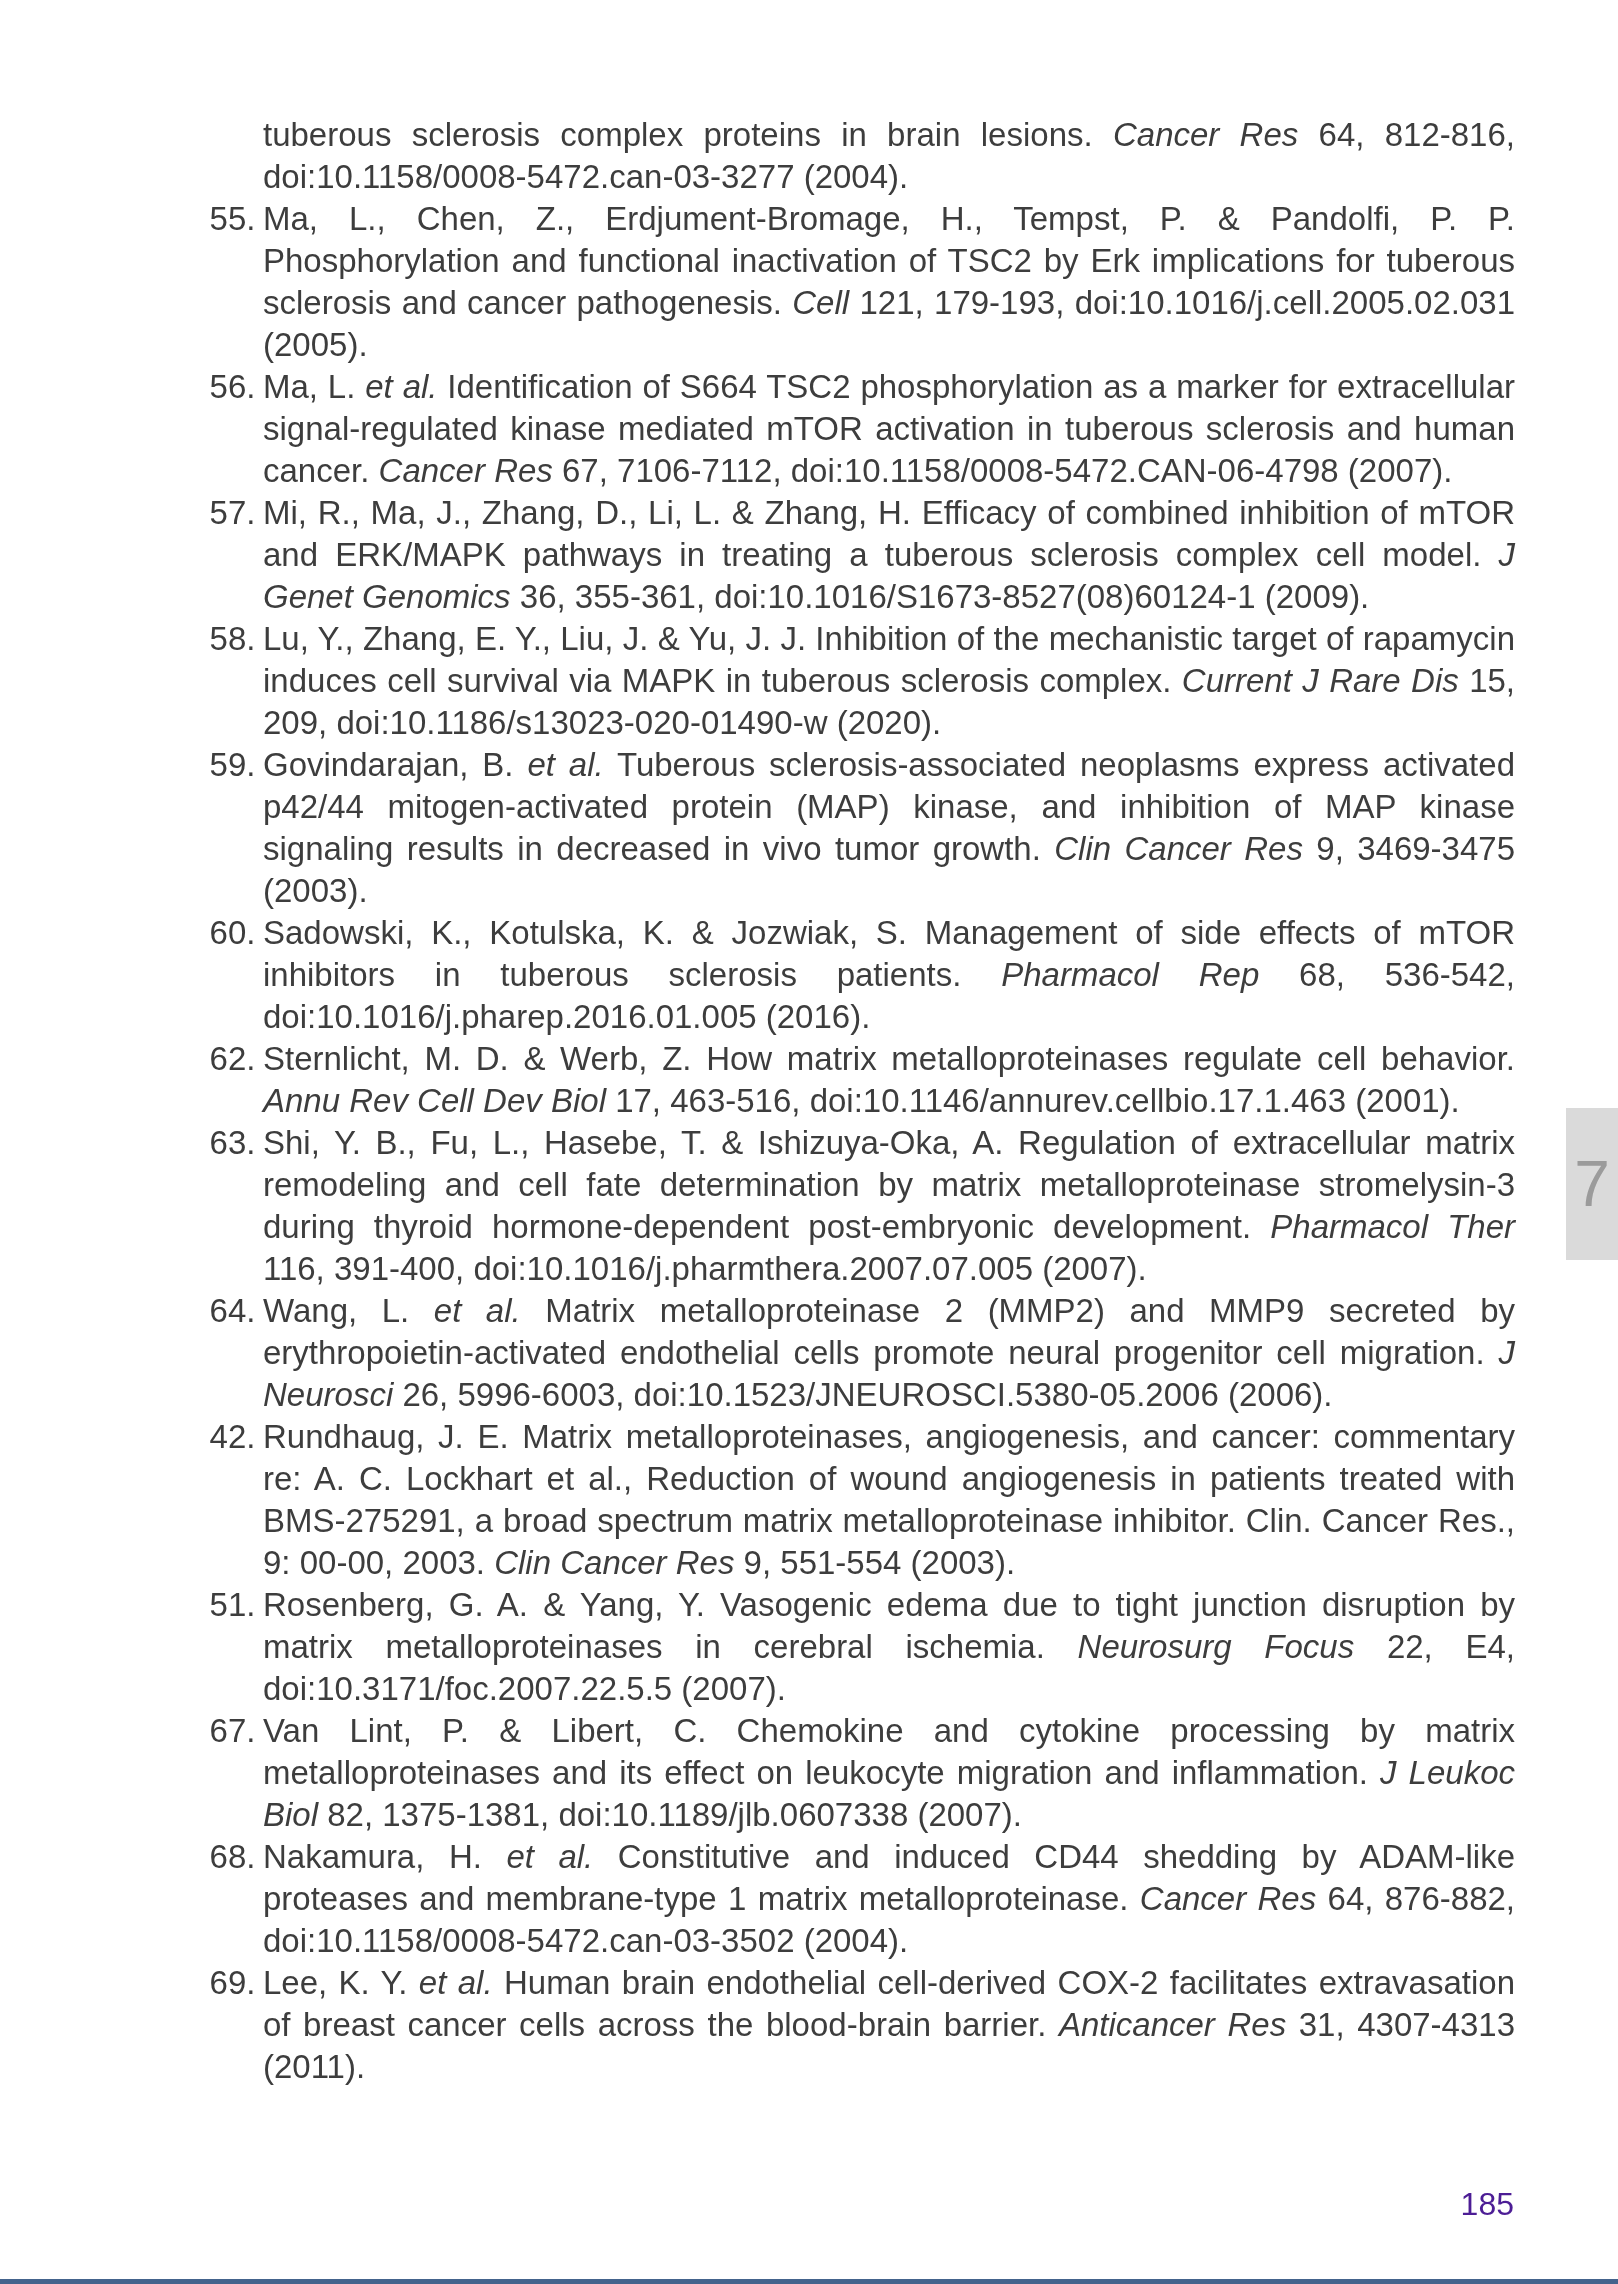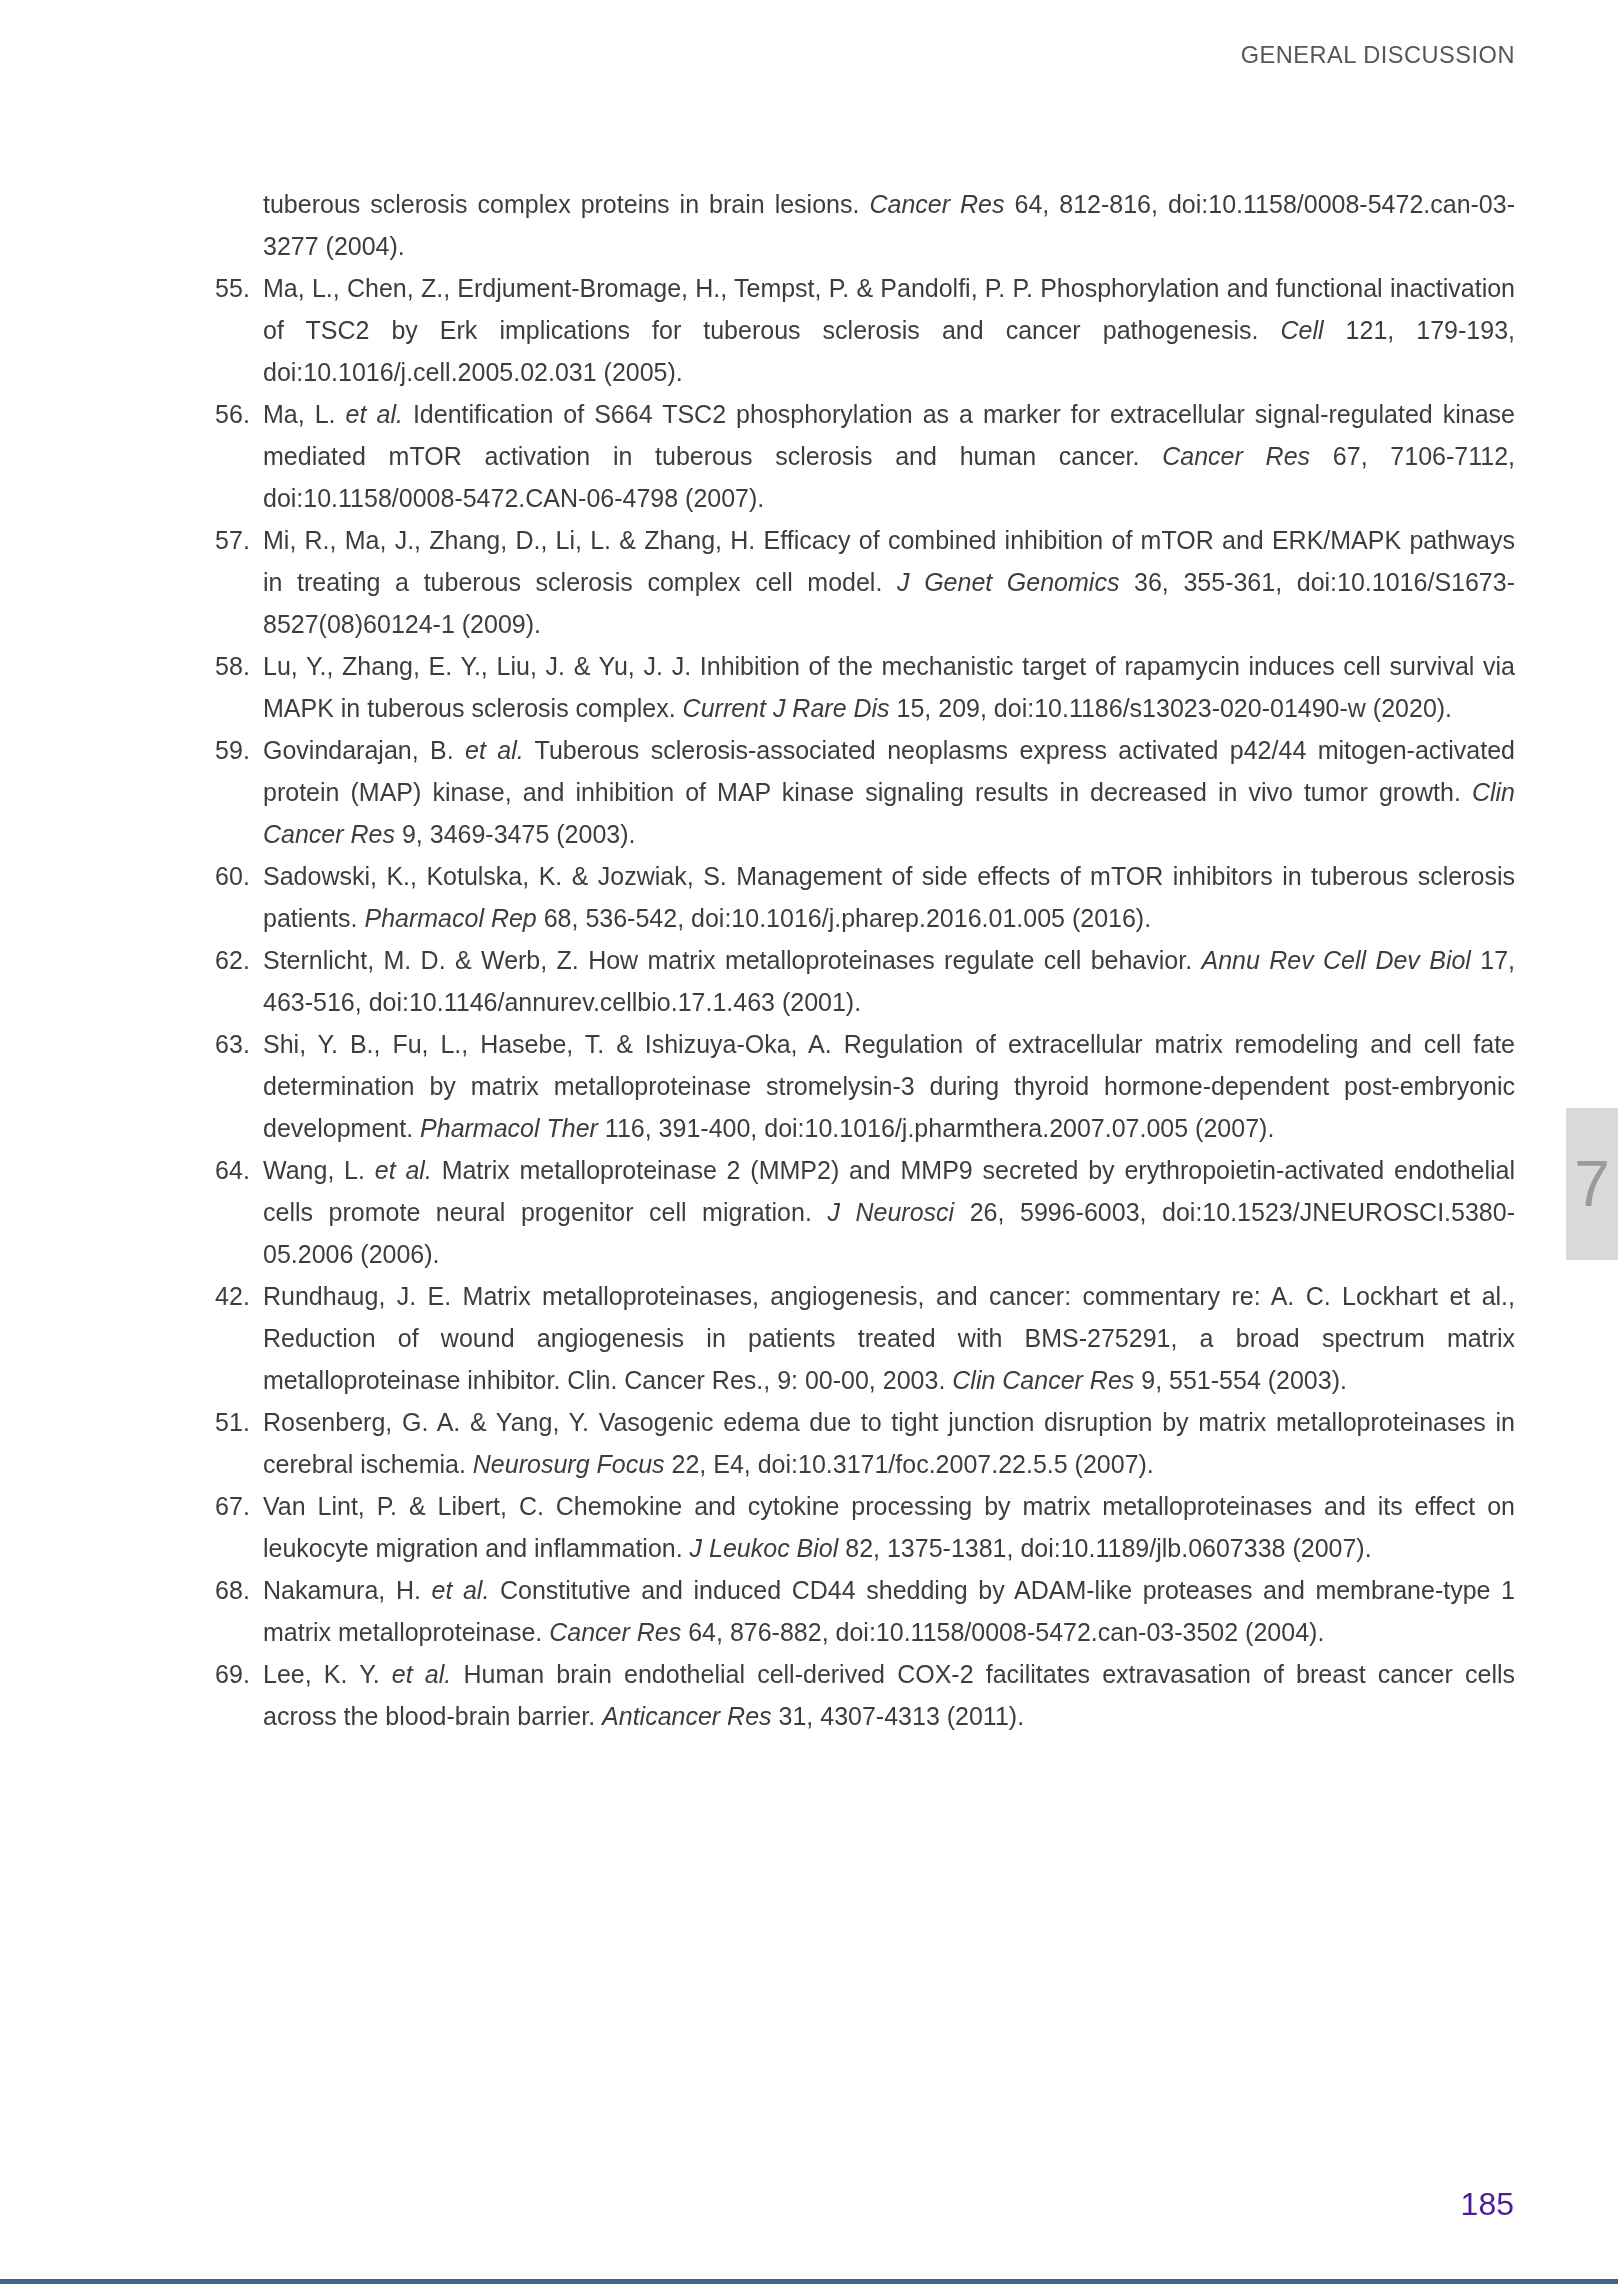--- a/index.html
+++ b/index.html
@@ -26,21 +26,21 @@
   }
   .running-header {
     margin-top: 42px;
     text-align: right;
     font-size: 23.6px;
     letter-spacing: 0.5px;
     color: #55565a;
   }
   .refs {
     margin-top: 114px;
-    font-size: 25px;
+    font-size: 33px;
     line-height: 42px;
     color: #3d3d3d;
   }
   .ref-row { display: flex; }
   .ref-num {
     flex: 0 0 61px;
     text-align: center;
   }
   .ref-text {
     flex: 1;
@@ -79,21 +79,20 @@
     height: 4.6px;
     background: #44638c;
   }
 </style>
 </head>
 <body>
 
 <div class="page">
 
   <div class="content">
-    <div class="running-header">GENERAL DISCUSSION</div>
 
     <div class="refs">
         <div class="ref-row">
           <div class="ref-num"></div>
           <div class="ref-text"><span>tuberous sclerosis complex proteins in brain lesions. </span><span class="it">Cancer Res</span><span> 64, 812-816, doi:10.1158/0008-5472.can-03-3277 (2004).</span></div>
         </div>
         <div class="ref-row">
           <div class="ref-num">55.</div>
           <div class="ref-text"><span>Ma, L., Chen, Z., Erdjument-Bromage, H., Tempst, P. &amp; Pandolfi, P. P. Phosphorylation and functional inactivation of TSC2 by Erk implications for tuberous sclerosis and cancer pathogenesis. </span><span class="it">Cell</span><span> 121, 179-193, doi:10.1016/j.cell.2005.02.031 (2005).</span></div>
         </div>

